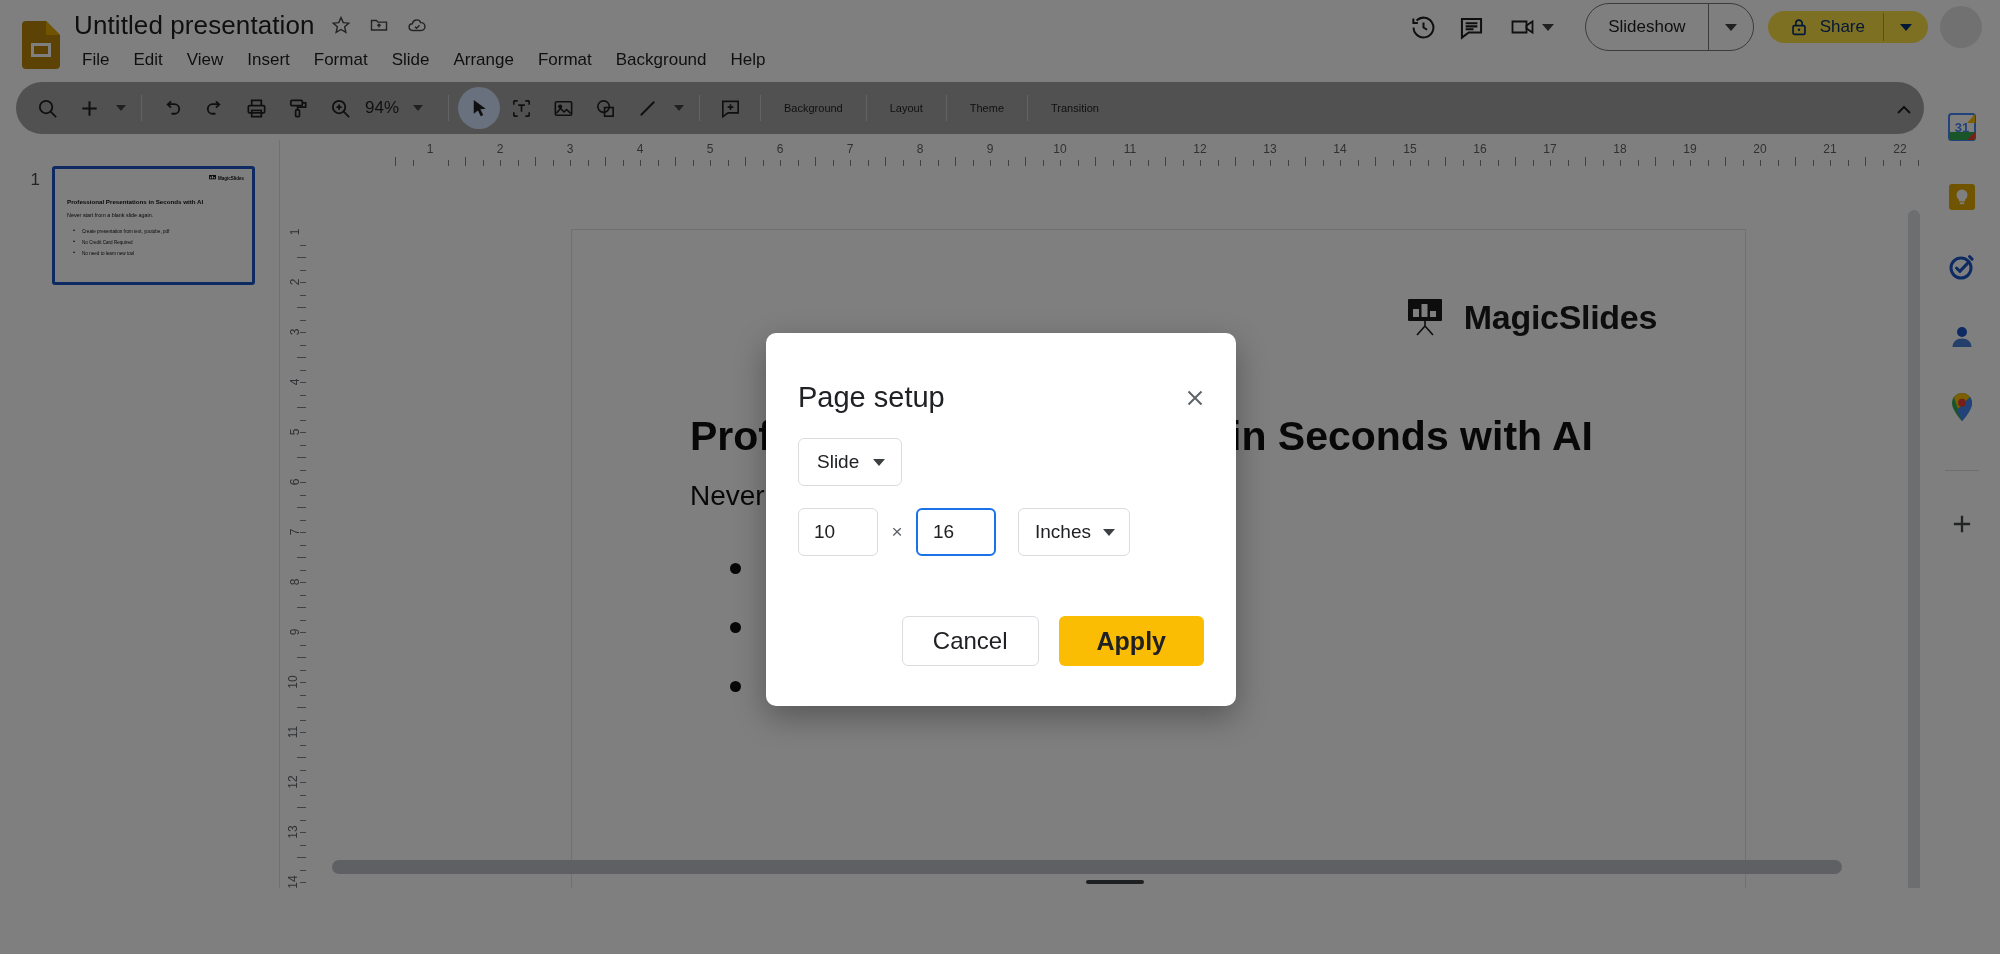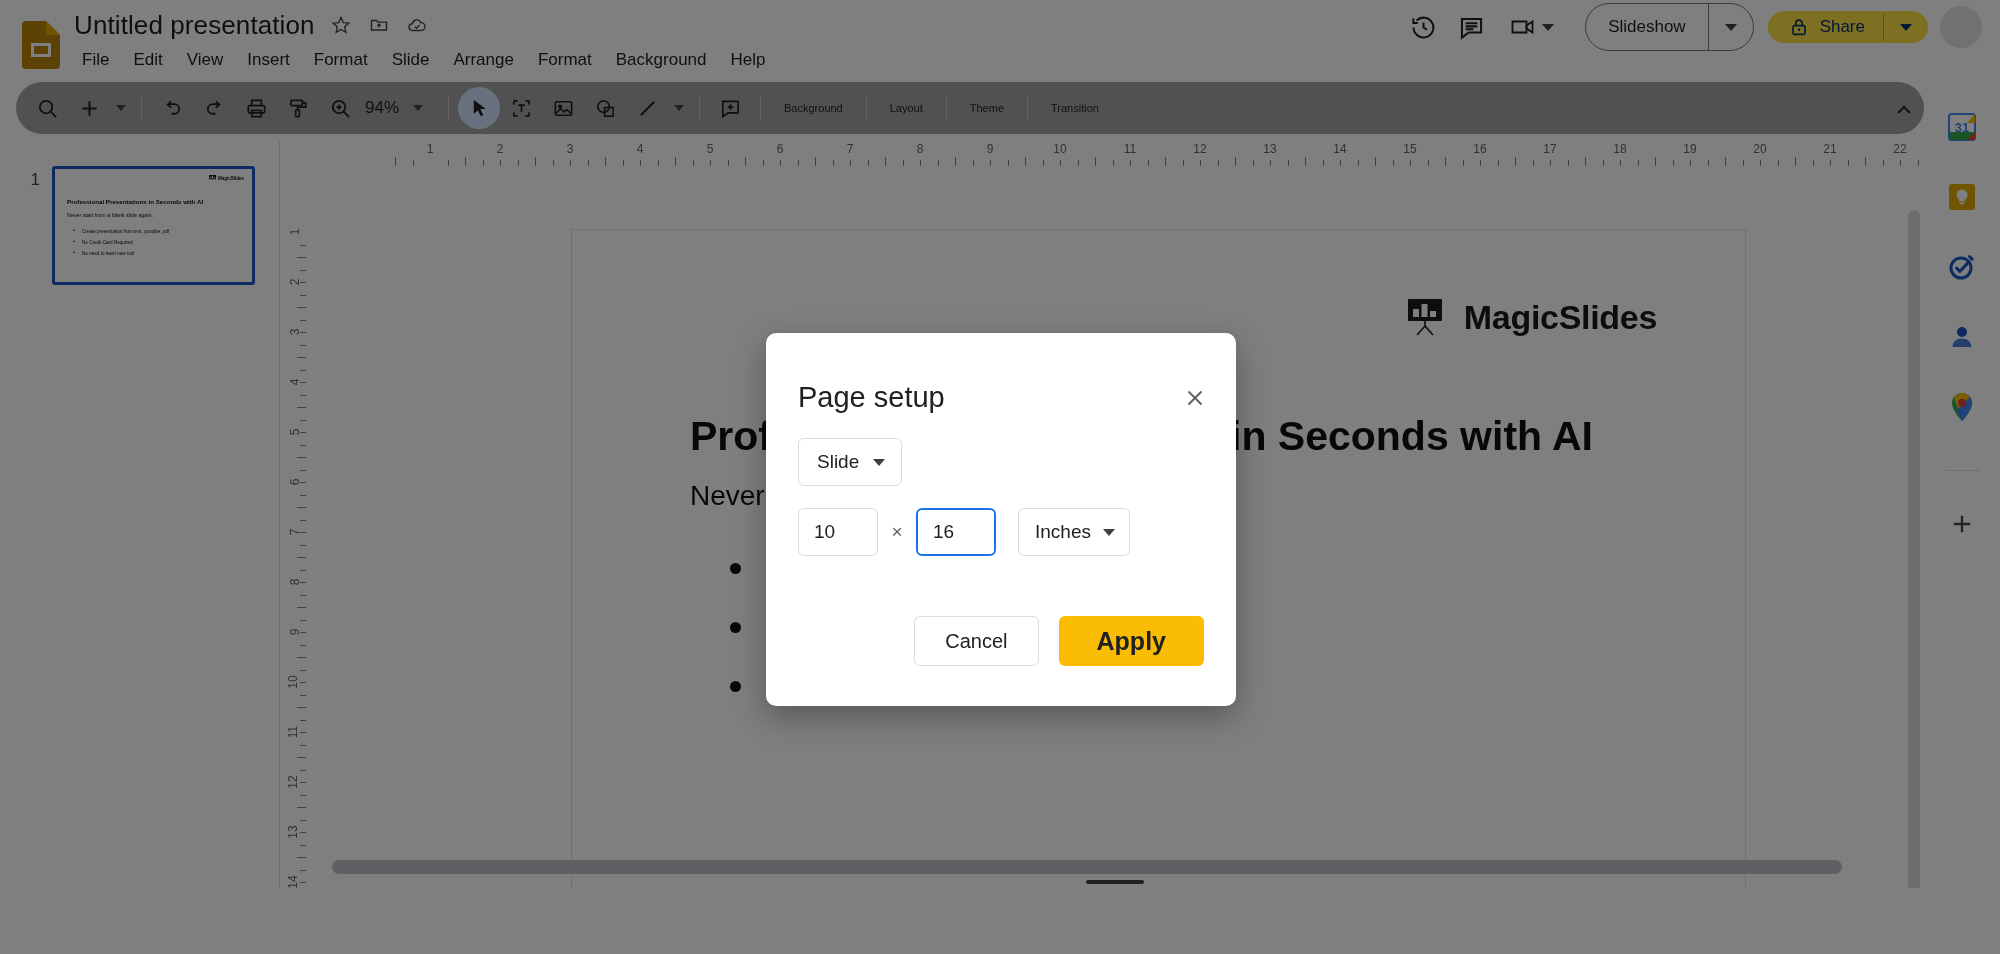--- a/index.html
+++ b/index.html
@@ -341,21 +341,21 @@
   }
   .caret { width: 0; height: 0; border-left: 6px solid transparent;
            border-right: 6px solid transparent; border-top: 7px solid #3c4043; }
   .dlg-buttons {
     position: absolute; right: 32px; bottom: 40px;
     display: flex; align-items: center; gap: 20px;
   }
   .btn-cancel {
     height: 50px; padding: 0 30px;
     border: 1px solid #dadce0; border-radius: 6px;
-    background: #ffffff; font-size: 20px; color: #202124;
+    background: #ffffff; font-size: 24px; color: #202124;
     display: flex; align-items: center;
   }
   .btn-apply {
     height: 50px; padding: 0 38px;
     border: none; border-radius: 6px;
     background: #fbbc04; font-size: 25px; color: #202124; font-weight: 600;
     display: flex; align-items: center;
   }
 </style>
 </head>

